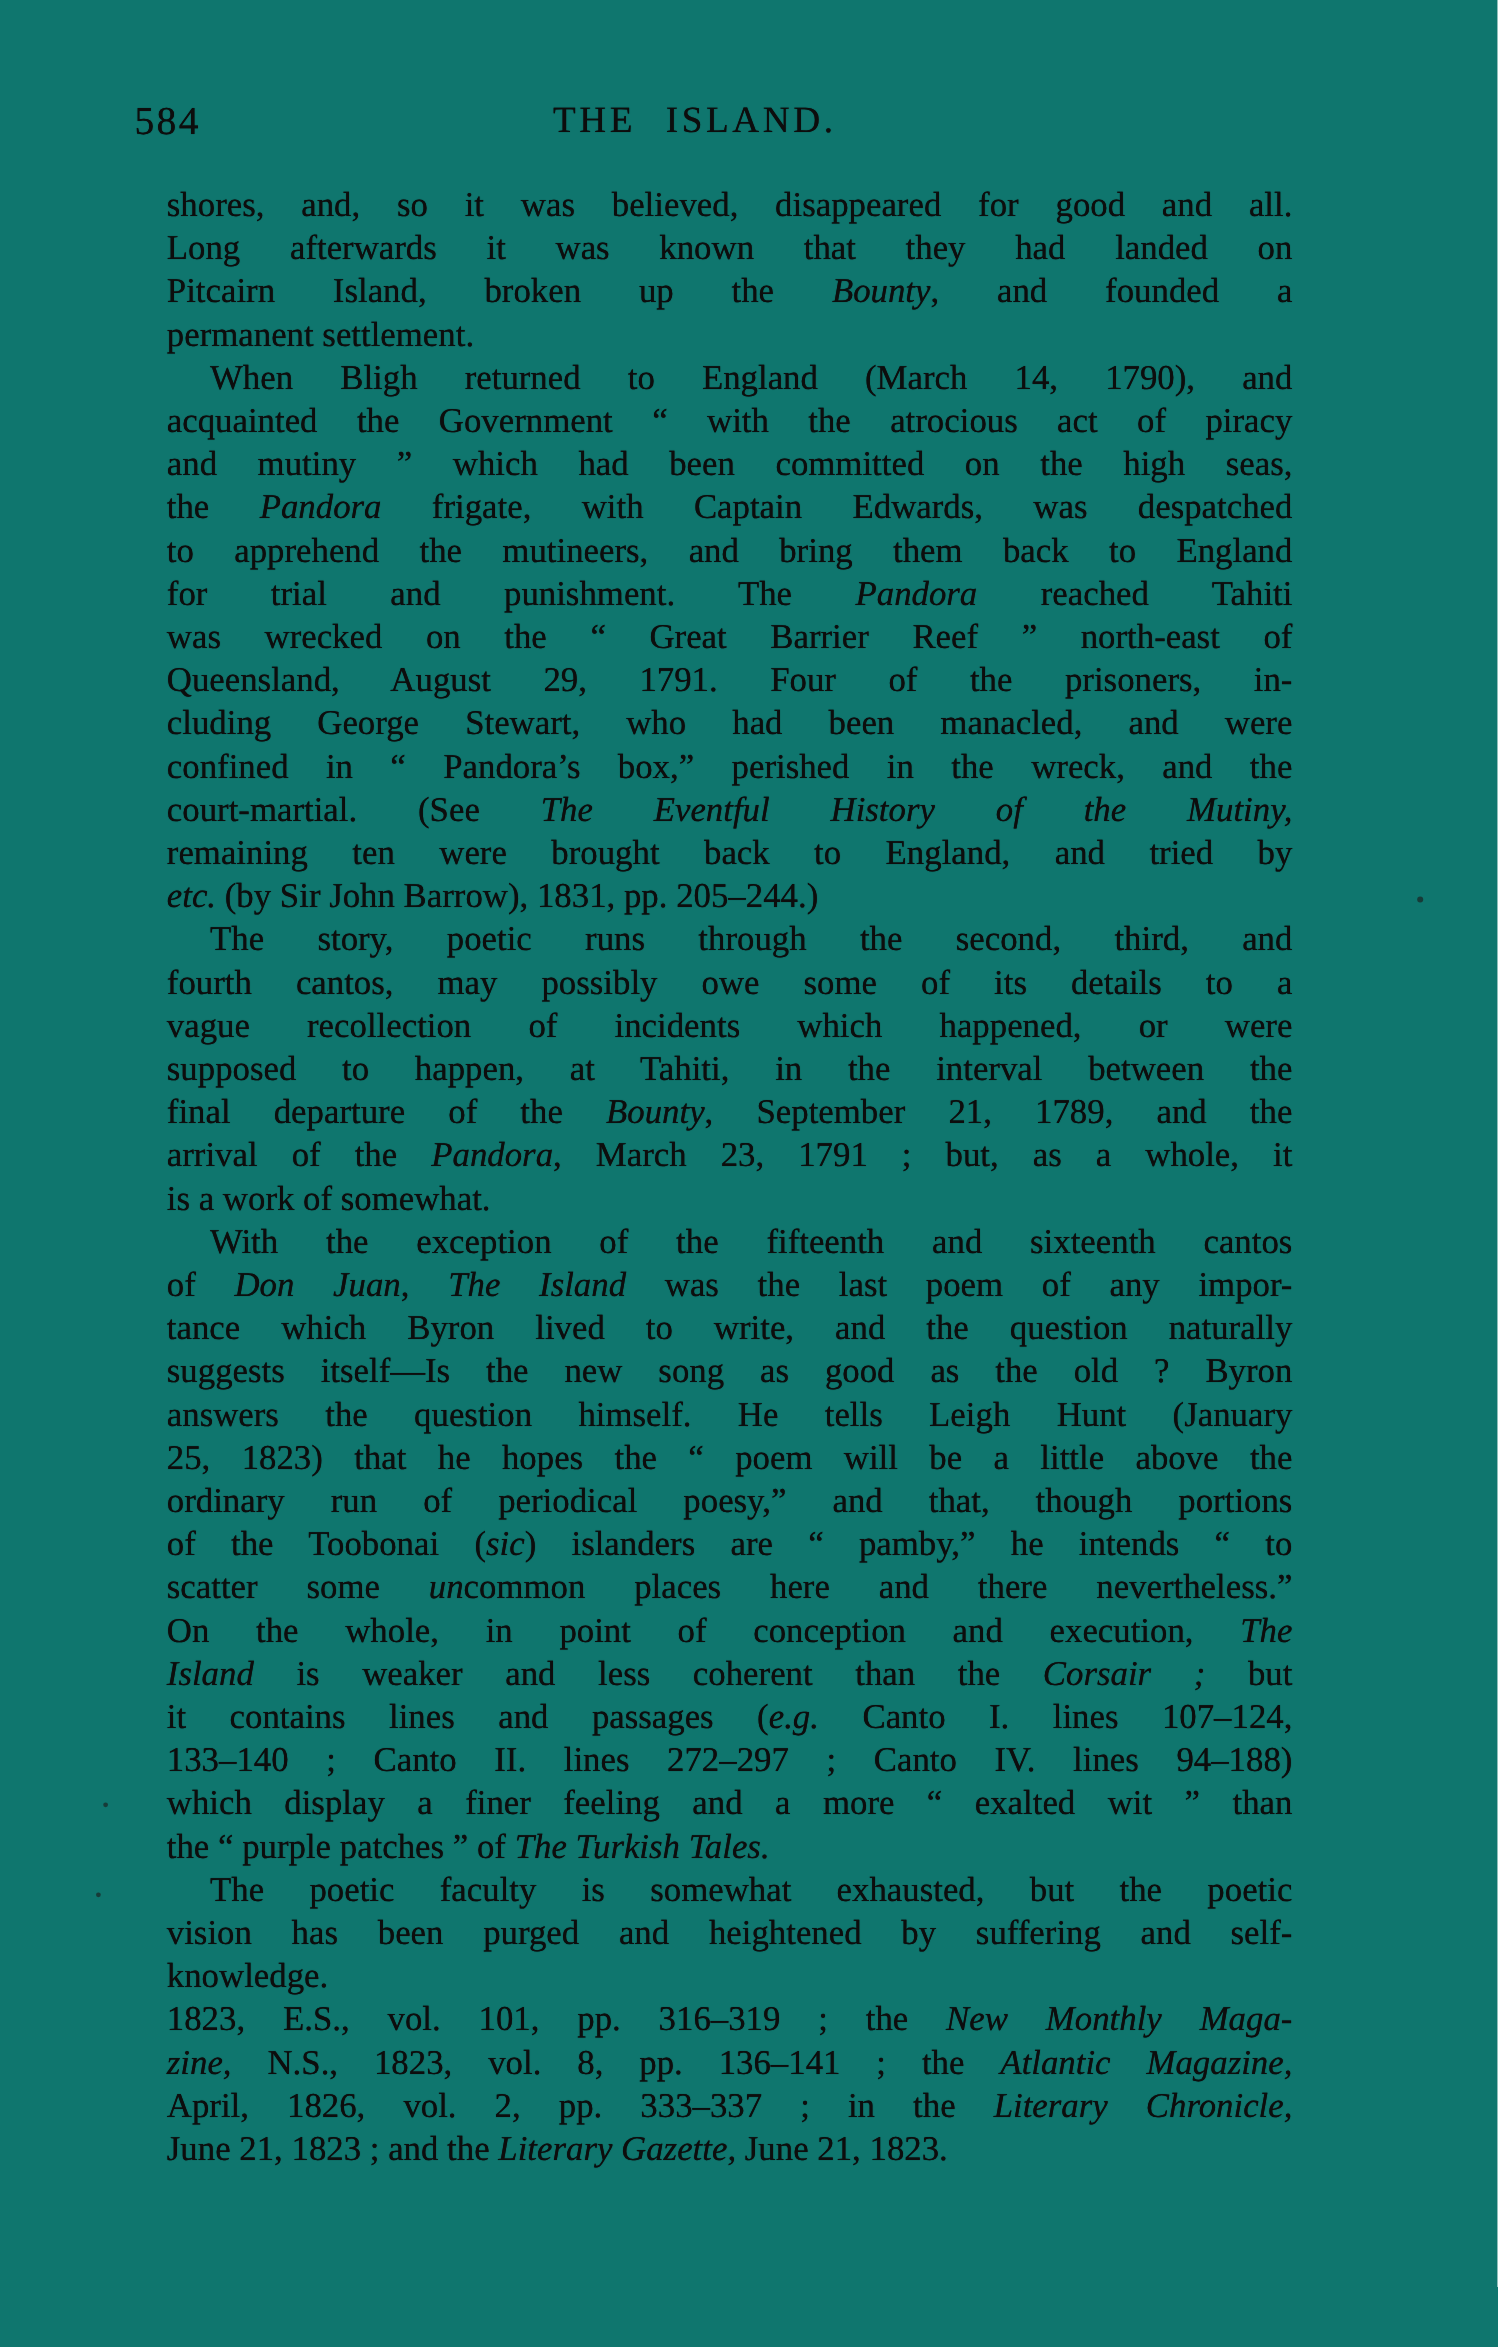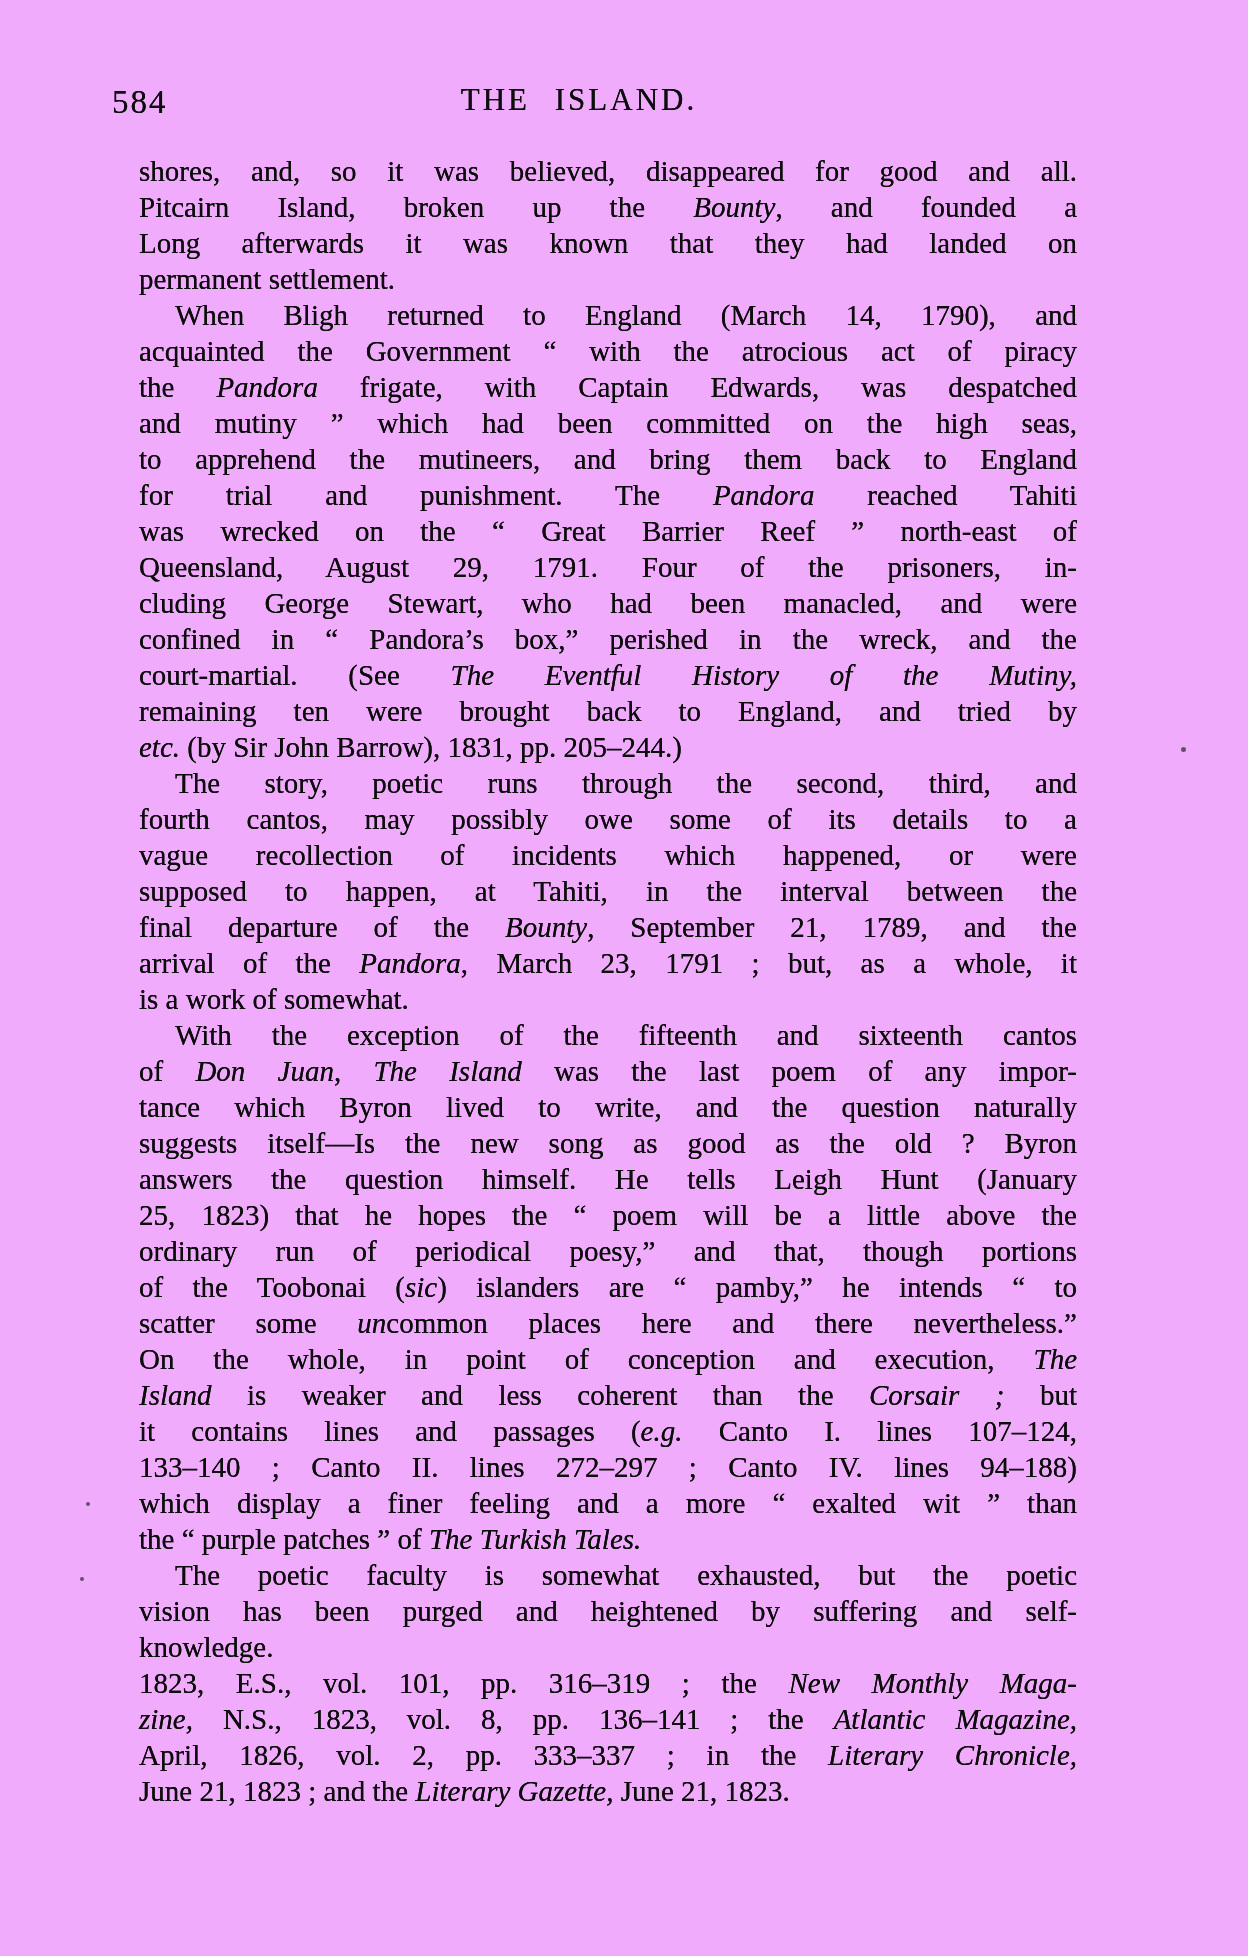--- a/index.html
+++ b/index.html
@@ -11,21 +11,21 @@
     width: 1248px;
     height: 1956px;
     position: relative;
     font-family: "Liberation Serif", "DejaVu Serif", serif;
     color: #0d0d0d;
     overflow: hidden;
   }
   .page {
     position: absolute;
     inset: 0;
-    background: #f0abfc;
+    background: #0f766e;
     text-decoration: underline;
   }
   
   .inked { text-shadow: 0 0 0.6px currentColor; }
 
   .page-header {
     position: absolute;
     top: 82px;
     left: 110px;
     width: 938px;
@@ -85,27 +85,27 @@
 
 <div class="page">
 
   <div class="page-header inked">
     <span class="folio">584</span>
     <span class="running-title">THE ISLAND.</span>
   </div>
 
   <div class="body-text inked">
       <div class="line">shores, and, so it was believed, disappeared for good and all.</div>
+      <div class="line">Long afterwards it was known that they had landed on</div>
       <div class="line">Pitcairn Island, broken up the <i>Bounty</i>, and founded a</div>
-      <div class="line">Long afterwards it was known that they had landed on</div>
       <div class="line para-end">permanent settlement.</div>
       <div class="line indent">When Bligh returned to England (March 14, 1790), and</div>
       <div class="line">acquainted the Government “ with the atrocious act of piracy</div>
+      <div class="line">and mutiny ” which had been committed on the high seas,</div>
       <div class="line">the <i>Pandora</i> frigate, with Captain Edwards, was despatched</div>
-      <div class="line">and mutiny ” which had been committed on the high seas,</div>
       <div class="line">to apprehend the mutineers, and bring them back to England</div>
       <div class="line">for trial and punishment.  The <i>Pandora</i> reached Tahiti</div>
       <div class="line">was wrecked on the “ Great Barrier Reef ” north-east of</div>
       <div class="line">Queensland, August 29, 1791.  Four of the prisoners, in-</div>
       <div class="line">cluding George Stewart, who had been manacled, and were</div>
       <div class="line">confined in “ Pandora’s box,” perished in the wreck, and the</div>
       <div class="line">court-martial.  (See <i>The Eventful History of the Mutiny,</i></div>
       <div class="line">remaining ten were brought back to England, and tried by</div>
       <div class="line para-end"><i>etc.</i> (by Sir John Barrow), 1831, pp. 205–244.)</div>
       <div class="line indent">The story, poetic runs through the second, third, and</div>

